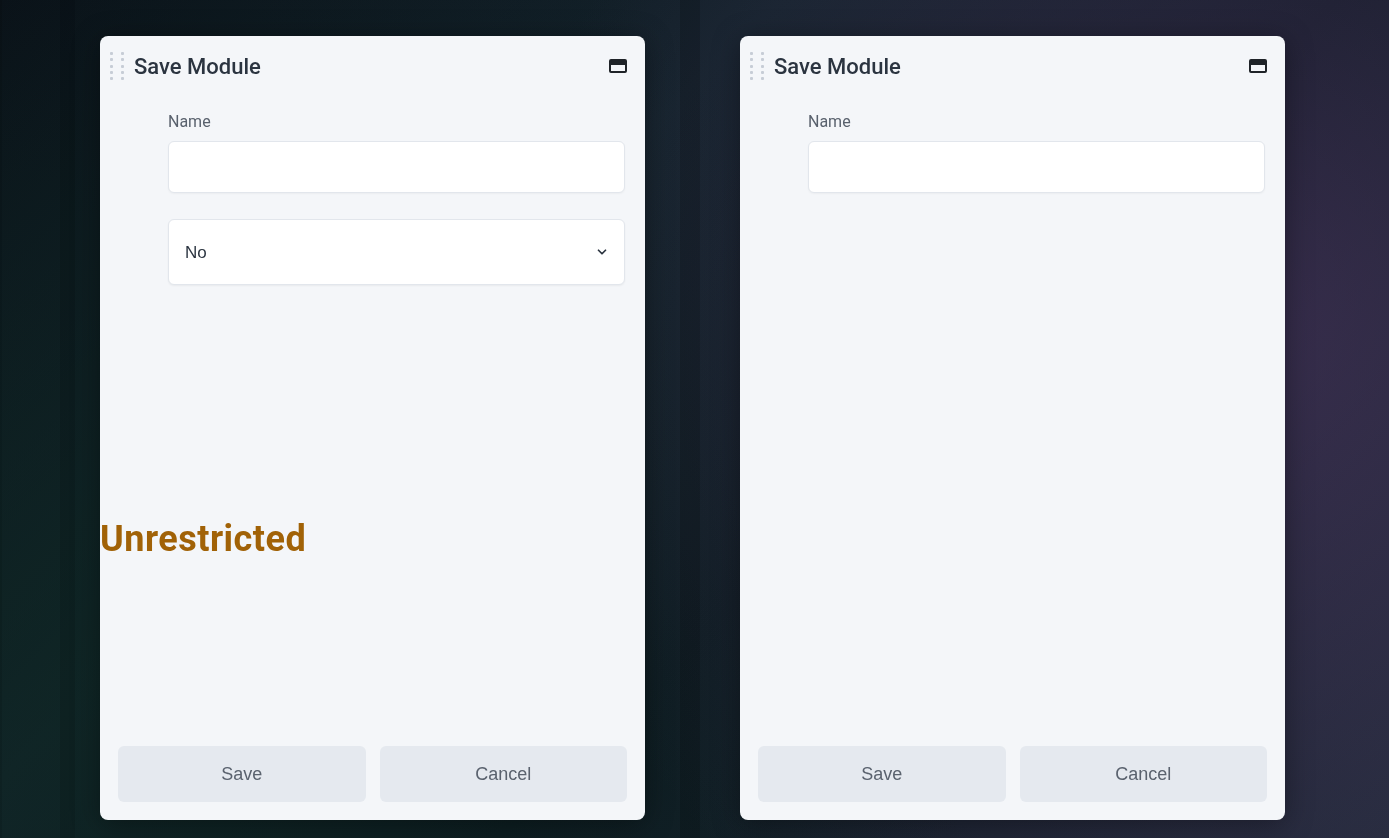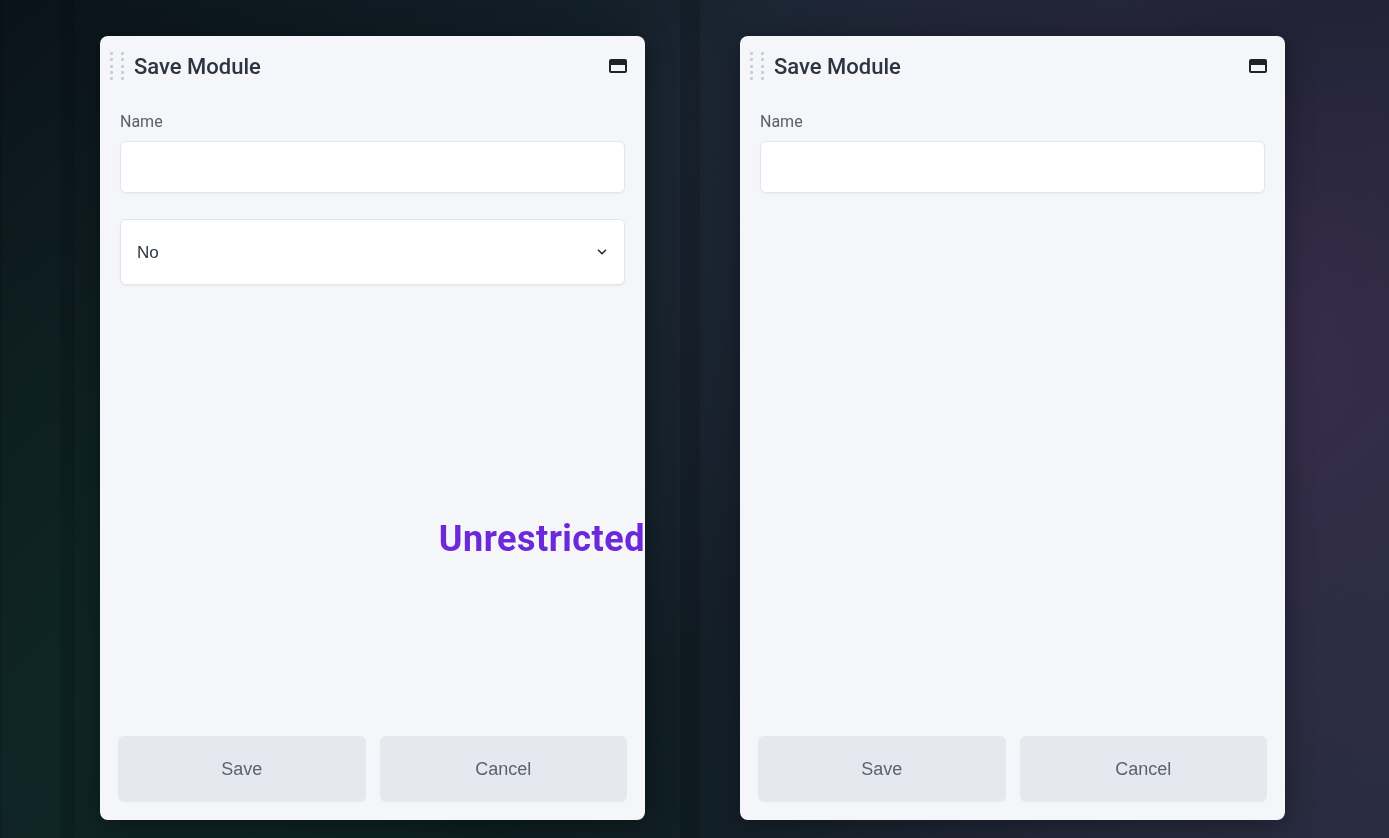--- a/index.html
+++ b/index.html
@@ -113,41 +113,41 @@
     appearance: none; -webkit-appearance:none;
     box-shadow: 0 1px 2px rgba(0,0,0,0.05);
     cursor: pointer;
   }
   .select-caret {
     position:absolute; right:16px; top:50%; transform:translateY(-50%);
     pointer-events:none;
   }
   .select-caret svg { display:block; }
 
-  .group { margin-bottom: 26px; }
+  .group { margin-bottom: 26px; margin-left: 48px; }
 
   .overlay-label {
     position: absolute;
     width: 100%; left:0;
     top: 430px;
-    text-align: right;
+    text-align: left;
     font-size: 36px; font-weight: 700;
-    color: #6d28d9;
+    color: #a16207;
     letter-spacing: 0.5px;
     pointer-events: none;
   }
 
   .panel-footer {
     display: flex;
     gap: 14px;
     padding: 0 18px 18px 18px;
   }
   .btn {
     flex: 1;
-    height: 66px;
+    height: 56px;
     border: none;
     border-radius: 6px;
     background: #e5e9ef;
     color: #5a626e;
     font-size: 18px;
     font-weight: 500;
     cursor: pointer;
   }
 </style>
 </head>

